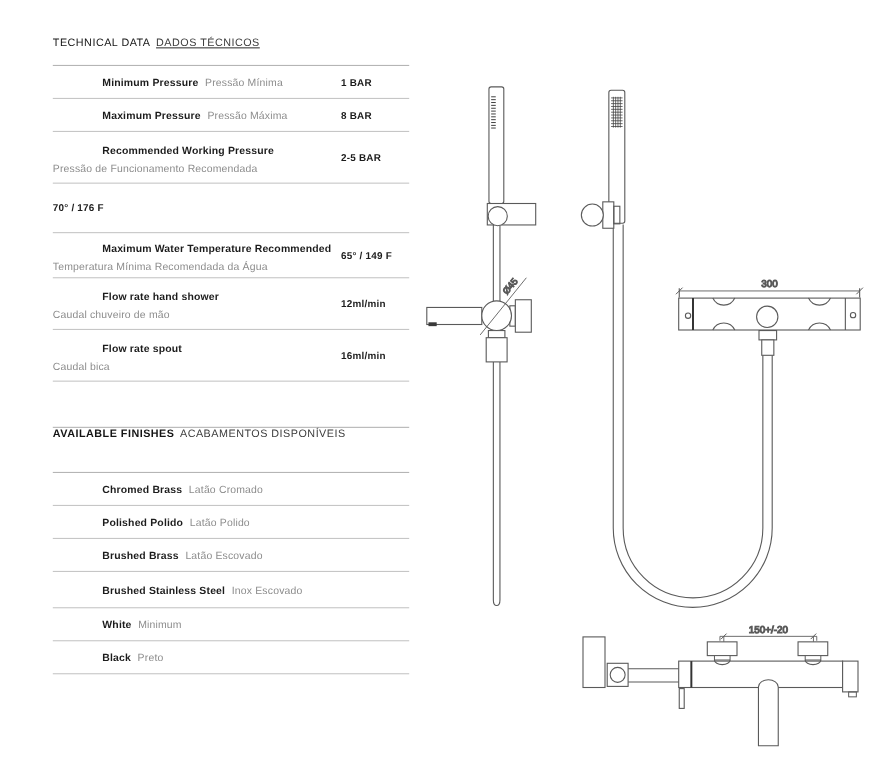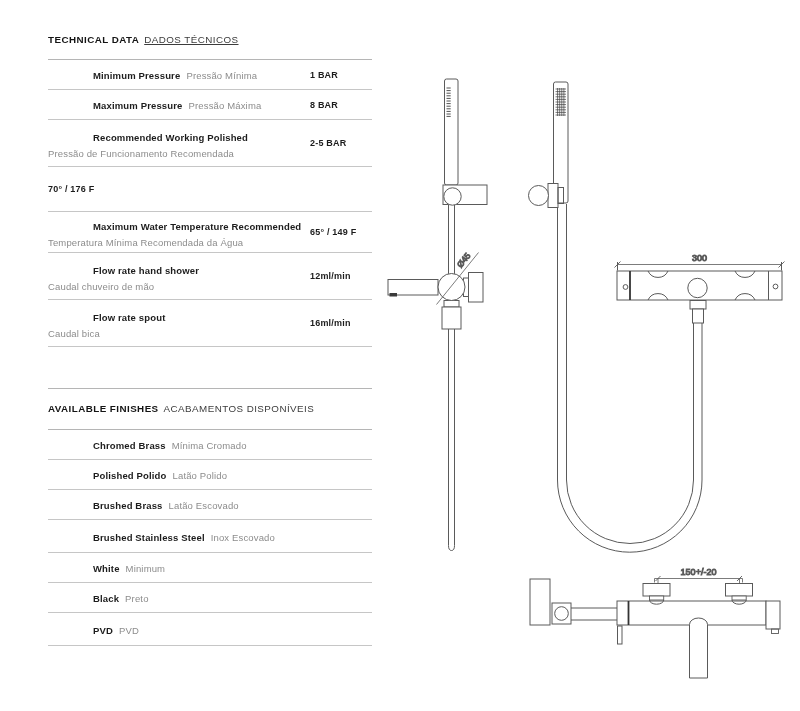--- a/index.html
+++ b/index.html
@@ -10,38 +10,38 @@
   }
   .page{position:relative;width:800px;height:711px;background:#fff;}
 
   
   .left{position:absolute;left:48px;top:30px;width:324px;}
   .sec-head{
     box-sizing:border-box;height:30px;padding-top:4px;
     border-bottom:1px solid #b5b5b5;
     font-size:9.8px;letter-spacing:.45px;color:#222;
   }
-  .sec-head .t-en{font-weight:700;color:#141414;text-align:right;}
+  .sec-head .t-en{font-weight:400;color:#141414;text-align:right;}
   .sec-head .t-pt{font-weight:400;color:#3c3c3c;margin-left:5px;text-decoration:underline;}
 
   .row{
     box-sizing:border-box;display:flex;align-items:center;
     border-bottom:1px solid #c6c6c6;
   }
   .row .lbl{width:262px;line-height:1.3;}
   .row .en{font-weight:700;font-size:9.5px;color:#1c1c1c;letter-spacing:.15px;padding-left:45px;}
   .row .pt{font-weight:400;font-size:9.5px;color:#8c8c8c;margin-left:6px;letter-spacing:.15px;}
   .row.two .pt{display:block;margin-left:0;margin-top:1px;}
   .row .val{font-weight:700;font-size:9px;color:#1c1c1c;white-space:nowrap;letter-spacing:.2px;}
 
   .h30{height:30px}.h33{height:33px}.h41{height:41px}.h45{height:45px}.h47{height:47px}
 
   .finishes{margin-top:41px;}
   .fin-head{
-    box-sizing:border-box;height:42px;padding-top:14px;
+    box-sizing:border-box;height:42px;
     border-top:1px solid #b5b5b5;border-bottom:1px solid #b5b5b5;
     font-size:9.8px;letter-spacing:.45px;
   }
   .fin-head .t-en{font-weight:700;color:#141414;}
   .fin-head .t-pt{font-weight:400;color:#3c3c3c;margin-left:5px;}
 
   
   .drawings{position:absolute;left:0;top:0;width:800px;height:711px;}
   svg text{font-family:"Liberation Sans",sans-serif;fill:#333;}
 </style>
@@ -58,21 +58,21 @@
 
     <div class="row h30">
       <div class="lbl"><span class="en">Minimum Pressure</span><span class="pt">Pressão Mínima</span></div>
       <div class="val">1 BAR</div>
     </div>
     <div class="row h30">
       <div class="lbl"><span class="en">Maximum Pressure</span><span class="pt">Pressão Máxima</span></div>
       <div class="val">8 BAR</div>
     </div>
     <div class="row two h47">
-      <div class="lbl"><span class="en">Recommended Working Polished</span><span class="pt">Pressão de Funcionamento Recomendada</span></div>
+      <div class="lbl"><span class="en">Recommended Working Pressure</span><span class="pt">Pressão de Funcionamento Recomendada</span></div>
       <div class="val">2-5 BAR</div>
     </div>
     <div class="row two h45">
       <div class="val">70° / 176 F</div>
     </div>
     <div class="row two h41">
       <div class="lbl"><span class="en">Maximum Water Temperature Recommended</span><span class="pt">Temperatura Mínima Recomendada da Água</span></div>
       <div class="val">65° / 149 F</div>
     </div>
     <div class="row two h47">
@@ -82,39 +82,36 @@
     <div class="row two h47">
       <div class="lbl"><span class="en">Flow rate spout</span><span class="pt">Caudal bica</span></div>
       <div class="val">16ml/min</div>
     </div>
 
     <div class="finishes">
       <div class="fin-head">
         <span class="t-en">AVAILABLE FINISHES</span><span class="t-pt">ACABAMENTOS DISPONÍVEIS</span>
       </div>
       <div class="row h30">
-        <div class="lbl"><span class="en">Chromed Brass</span><span class="pt">Mínima Cromado</span></div>
+        <div class="lbl"><span class="en">Chromed Brass</span><span class="pt">Latão Cromado</span></div>
       </div>
       <div class="row h30">
         <div class="lbl"><span class="en">Polished Polido</span><span class="pt">Latão Polido</span></div>
       </div>
       <div class="row h30">
         <div class="lbl"><span class="en">Brushed Brass</span><span class="pt">Latão Escovado</span></div>
       </div>
       <div class="row h33">
         <div class="lbl"><span class="en">Brushed Stainless Steel</span><span class="pt">Inox Escovado</span></div>
       </div>
       <div class="row h30">
         <div class="lbl"><span class="en">White</span><span class="pt">Minimum</span></div>
       </div>
       <div class="row h30">
         <div class="lbl"><span class="en">Black</span><span class="pt">Preto</span></div>
-      </div>
-      <div class="row h33">
-        <div class="lbl"><span class="en">PVD</span><span class="pt">PVD</span></div>
       </div>
     </div>
   </div>
 
   <div class="drawings">
     <svg viewBox="0 0 800 711" width="800" height="711">
       <g fill="none" stroke="#5a5a5a" stroke-width="1">
 
         <g>
           <rect x="444.5" y="79" width="13.5" height="106" rx="2"></rect>

